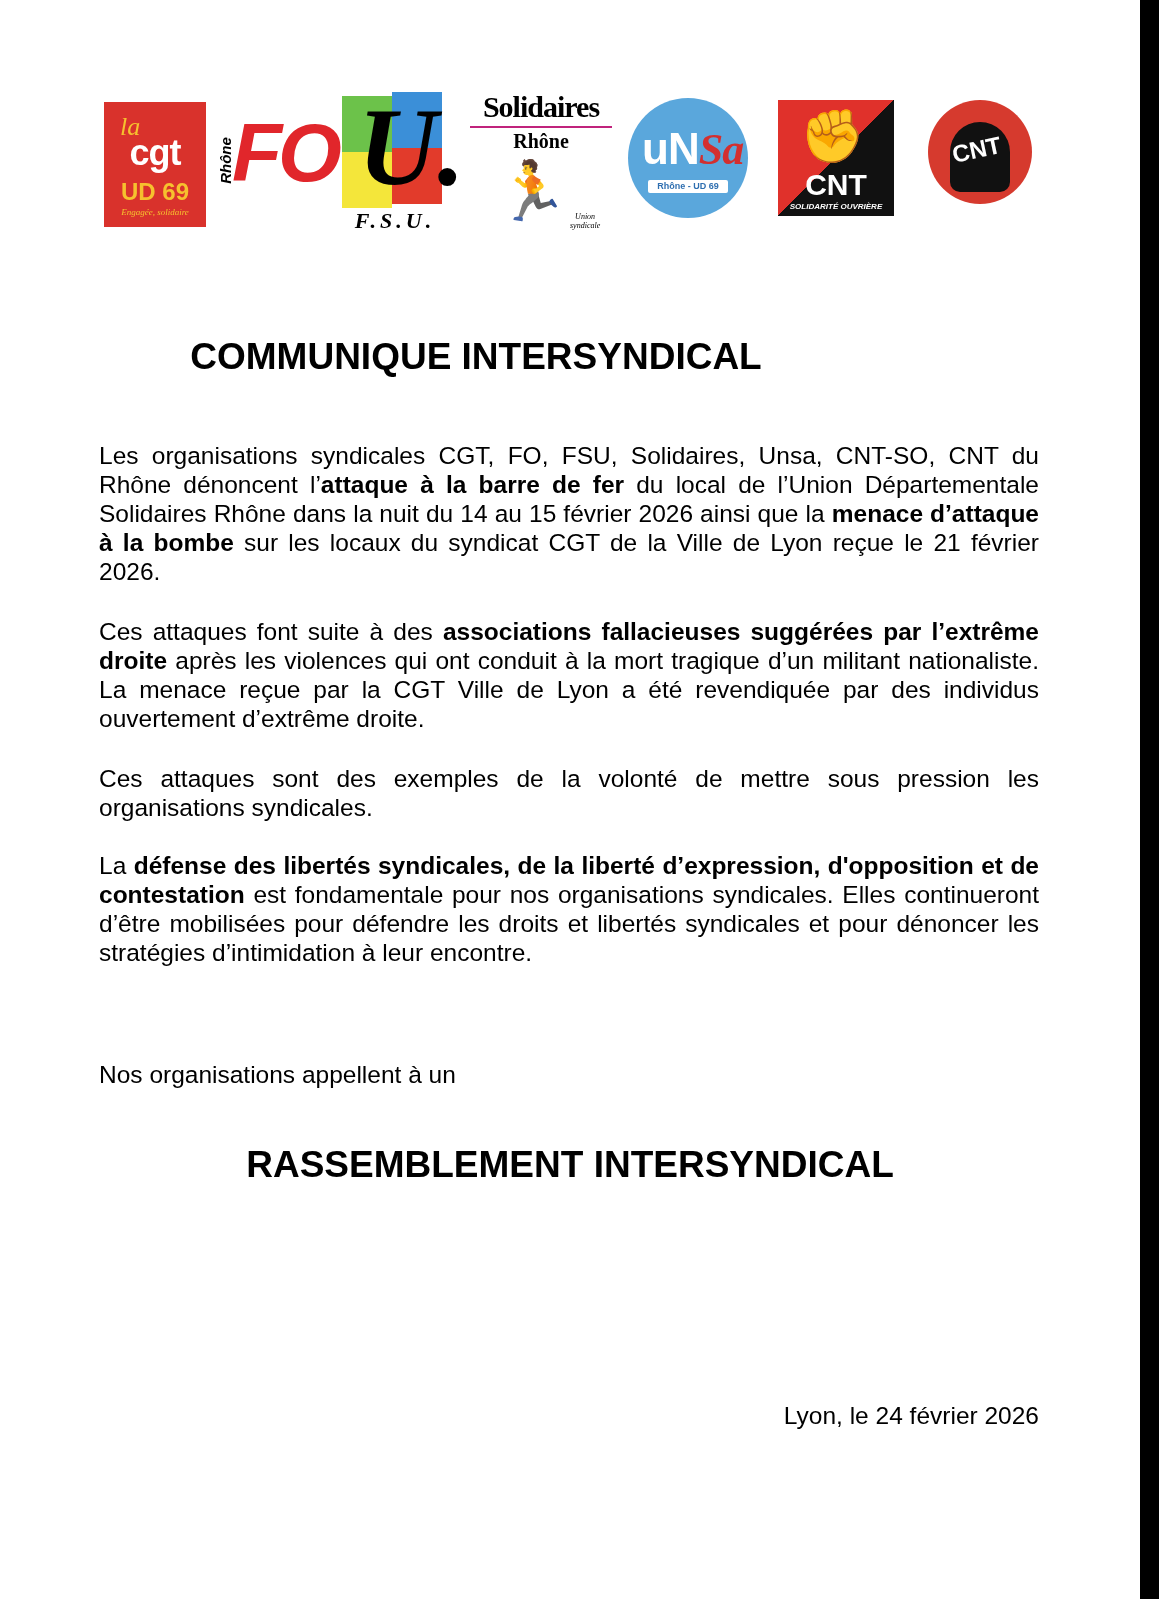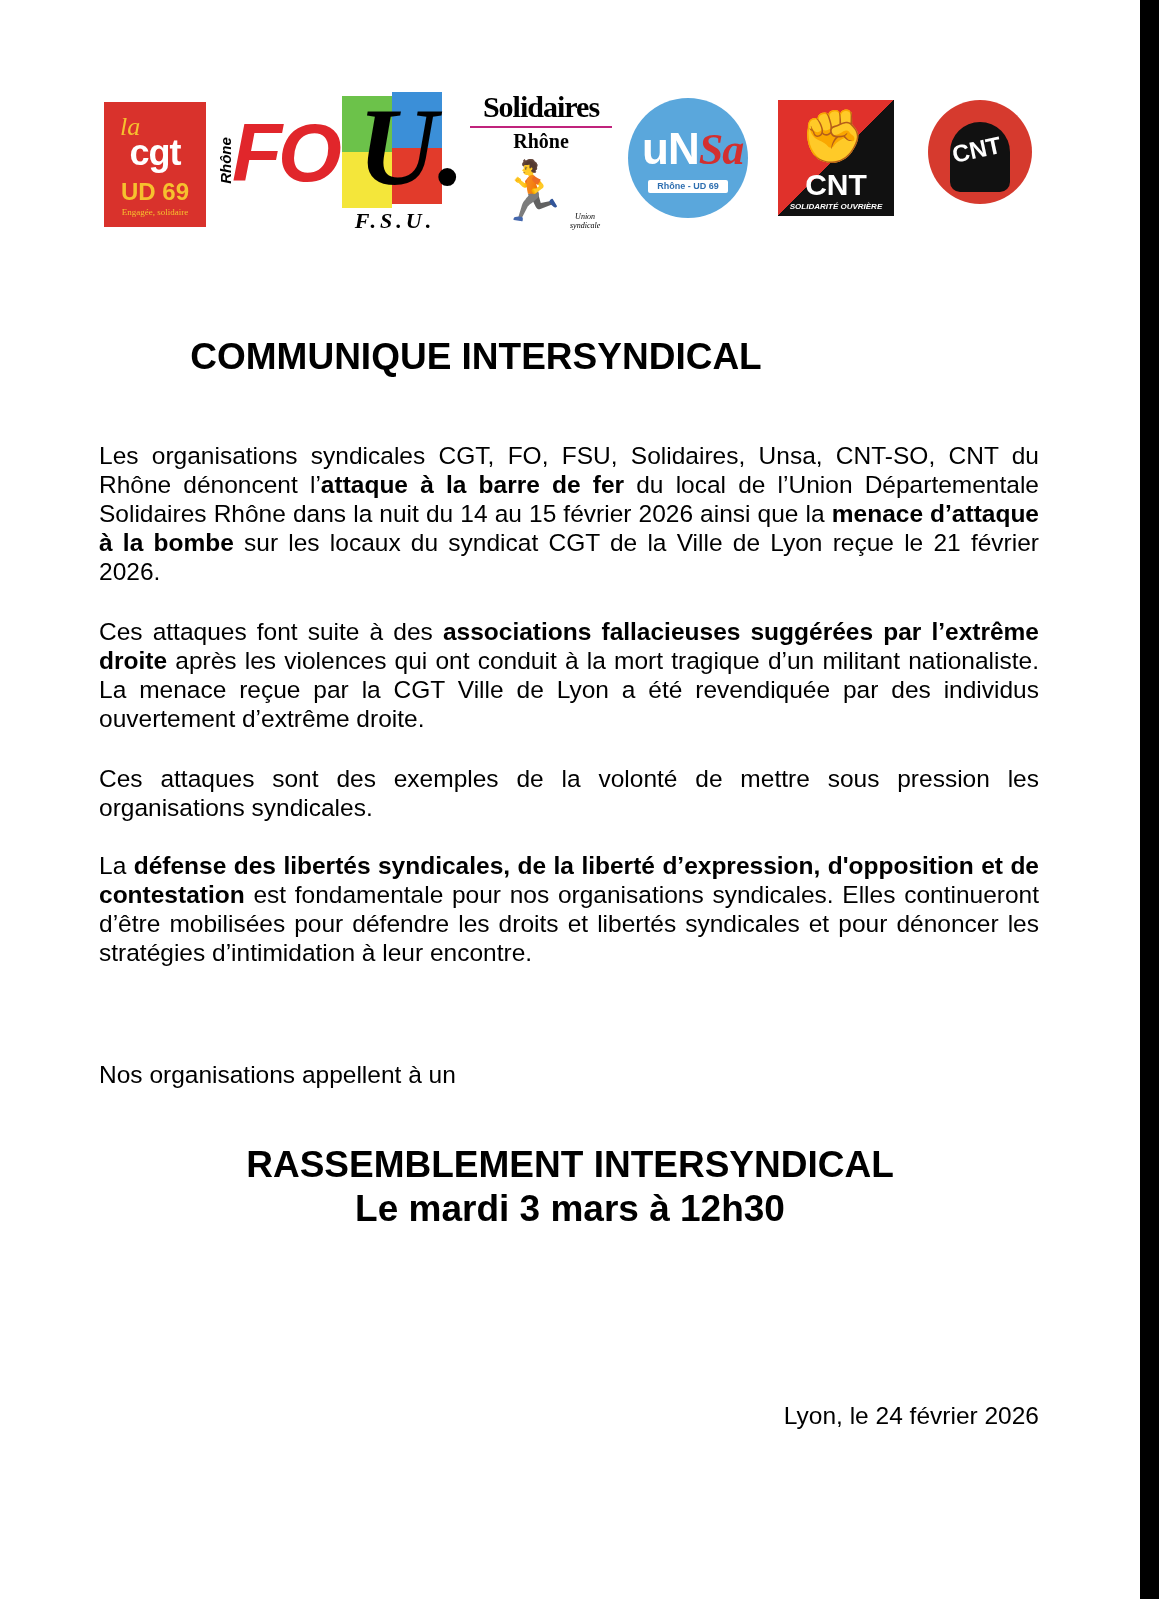--- a/index.html
+++ b/index.html
@@ -6,21 +6,21 @@
   body { width:1159px; height:1599px; background:#fff; position:relative; overflow:hidden;
          font-family:"Liberation Sans", sans-serif; color:#000; }
   .edge { position:absolute; left:1140px; top:0; width:19px; height:1599px; background:#000; }
   .logos { position:absolute; top:90px; left:0; width:1140px; height:150px; }
   .logo { position:absolute; }
   
   .cgt { left:104px; top:12px; width:102px; height:125px; background:#d9322c; color:#fff; text-align:center; }
   .cgt .la { position:absolute; left:16px; top:10px; font-family:"Liberation Serif", serif; font-style:italic; color:#f6c12e; font-size:26px; }
   .cgt .name { position:absolute; left:0; right:0; top:30px; font-weight:bold; font-size:36px; letter-spacing:-1px; }
   .cgt .ud { position:absolute; left:0; right:0; top:76px; font-weight:bold; font-size:24px; color:#f6c12e; }
-  .cgt .tag { position:absolute; left:0; right:0; top:105px; font-family:"Liberation Serif", serif; font-size:9px; color:#f6c12e;text-align:center; }
+  .cgt .tag { position:absolute; left:0; right:0; top:105px; font-family:"Liberation Serif", serif; font-style:italic; font-size:9px; color:#f6c12e;text-align:center; }
   
   .fo { left:214px; top:22px; width:112px; height:90px; }
   .fo .rh { position:absolute; left:-12px; top:40px; transform:rotate(-90deg); font-weight:bold; font-style:italic; font-size:15px; }
   .fo .big { position:absolute; left:18px; top:-6px; font-weight:bold; font-style:italic; font-size:82px; color:#e1262b; letter-spacing:-4px; }
   
   .fsu { left:340px; top:0; width:110px; height:140px; }
   .fsu .q { position:absolute; width:50px; height:56px; }
   .fsu .u { position:absolute; left:18px; top:-6px; font-family:"Liberation Serif", serif; font-weight:bold; font-style:italic; font-size:110px; }
   .fsu .lbl { position:absolute; left:0; right:0; top:118px; text-align:center; font-family:"Liberation Serif", serif; font-weight:bold; font-style:italic; font-size:22px; letter-spacing:4px; }
   
@@ -102,16 +102,15 @@
 <div class="title">COMMUNIQUE INTERSYNDICAL</div>
 
 <div class="body p1"><span>Les organisations syndicales CGT, FO, FSU, Solidaires, Unsa, CNT-SO, CNT du Rhône dénoncent l’</span><b>attaque à la barre de fer</b><span> du local de l’Union Départementale Solidaires Rhône dans la nuit du 14 au 15 février 2026 ainsi que la </span><b>menace d’attaque à la bombe</b><span> sur les locaux du syndicat CGT de la Ville de Lyon reçue le 21 février 2026.</span></div>
 <div class="body p2"><span>Ces attaques font suite à des </span><b>associations fallacieuses suggérées par l’extrême droite</b><span> après les violences qui ont conduit à la mort tragique d’un militant nationaliste. La menace reçue par la CGT Ville de Lyon a été revendiquée par des individus ouvertement d’extrême droite.</span></div>
 <div class="body p3">Ces attaques sont des exemples de la volonté de mettre sous pression les organisations syndicales.</div>
 <div class="body p4"><span>La </span><b>défense des libertés syndicales, de la liberté d’expression, d'opposition et de contestation</b><span> est fondamentale pour nos organisations syndicales. Elles continueront d’être mobilisées pour défendre les droits et libertés syndicales et pour dénoncer les stratégies d’intimidation à leur encontre.</span></div>
 <div class="body p5">Nos organisations appellent à un</div>
 
 <div class="call">
   <div>RASSEMBLEMENT INTERSYNDICAL</div>
-  <div>Le mardi 3 mars à 12h30</div>
 </div>
 
 <div class="date">Lyon, le 24 février 2026</div>
 
 </body></html>

